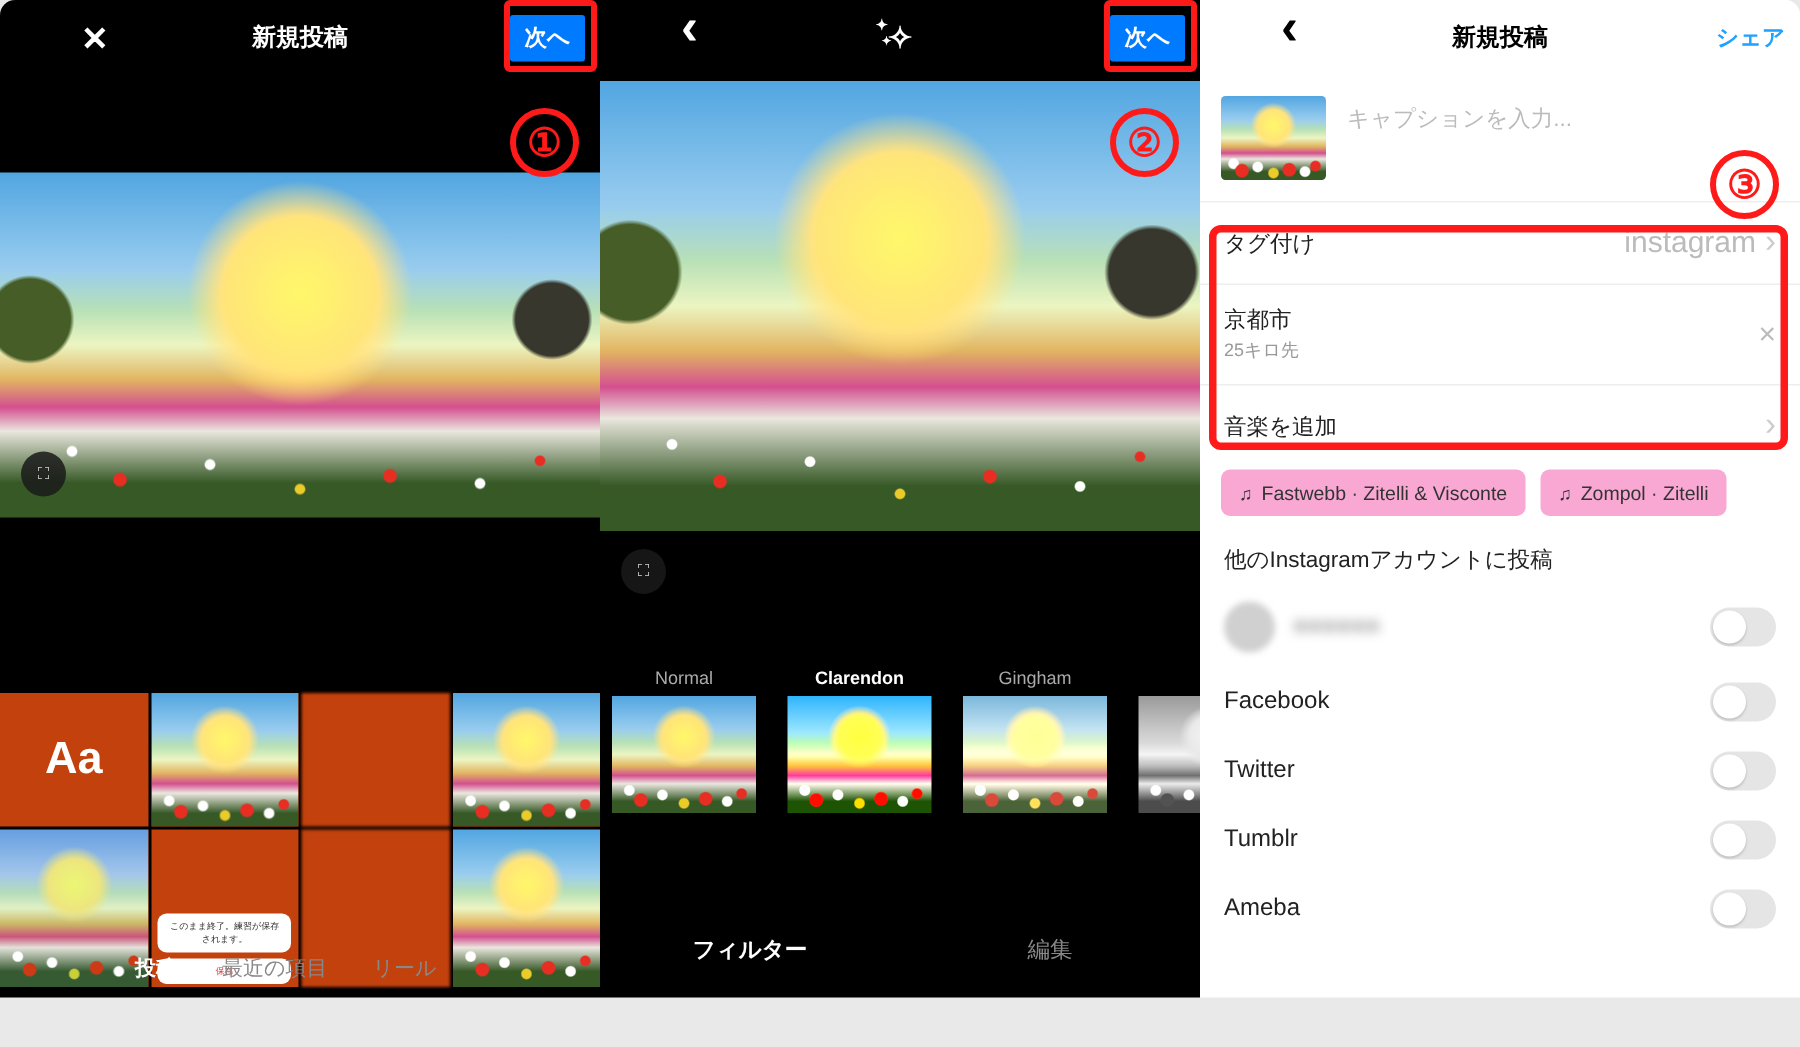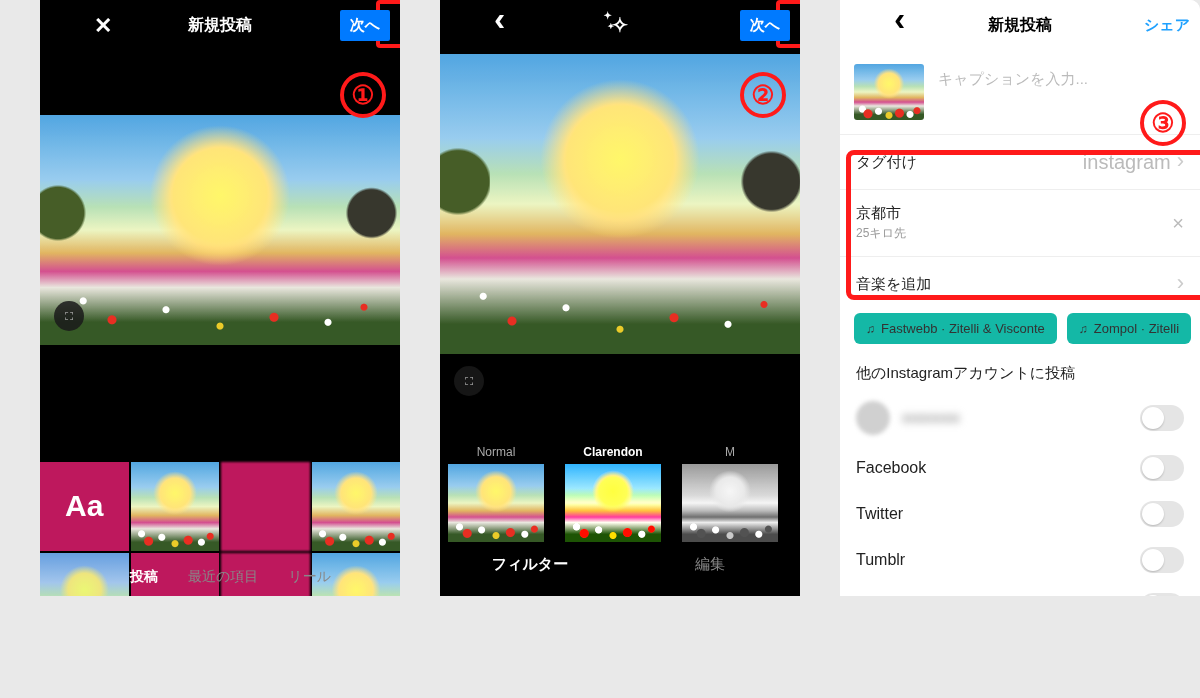--- a/index.html
+++ b/index.html
@@ -7,25 +7,24 @@
     font-family: -apple-system, "Hiragino Sans", sans-serif;
     width: 1200px;
     height: 698px;
     display: flex;
     background: #e9e9e9;
     overflow: hidden;
     border-radius: 10px;
   }
   .screen {
     width: 400px;
-    height: 596px;
+    height: 665px;
     position: relative;
     overflow: hidden;
     background: #000;
-    margin-left: 40px;
   }
   .screen.white { background: #fff; }
 
   
   .hdr {
     height: 50px;
     display: flex;
     align-items: center;
     justify-content: space-between;
     padding: 0 10px;
@@ -86,21 +85,21 @@
   .tree-l{left:-4%;} .tree-r{right:-1%; background:radial-gradient(circle,#3a3a32 0 45%, transparent 50%);}
   .expand-icon{position:absolute;left:14px;bottom:14px;width:30px;height:30px;border-radius:15px;background:rgba(30,30,30,0.85);display:flex;align-items:center;justify-content:center;color:#ccc;font-size:11px;}
   .expand-icon::before{content:"⛶";}
 
   
   .s1-row1{position:absolute;left:0;right:0;top:420px;display:flex;align-items:center;justify-content:space-between;padding:0 14px;color:#eee;font-size:15px;}
   .s1-row1 .left{display:flex;gap:16px;align-items:center;}
   .circ-btn{width:34px;height:34px;border-radius:17px;border:1.5px solid #444;display:flex;align-items:center;justify-content:center;background:#111;color:#ddd;font-size:15px;}
 
   .grid1{position:absolute;left:0;right:0;top:460px;height:200px;display:grid;grid-template-columns:repeat(4,1fr);gap:2px;padding:2px 0;}
-  .grid1 .cell{background:#be185d;overflow:hidden;position:relative;}
+  .grid1 .cell{background:#c2410c;overflow:hidden;position:relative;}
   .grid1 .cell .painting{height:100%;width:100%;}
   .aa-cell{background:#000;color:#fff;display:flex;align-items:center;justify-content:center;font-size:30px;font-weight:700;}
   .blur-cell{background:#e3e3e3;filter:blur(1px);}
   .dialog-cell{background:#e8e8e8;display:flex;flex-direction:column;align-items:center;justify-content:flex-end;font-size:6px;color:#333;}
   .dialog-cell .bar{background:#fff;border-radius:6px;padding:4px 6px;margin:2px 4px;width:90%;text-align:center;}
   .dialog-cell .red{color:#d33;}
 
   .s1-tabs{position:absolute;left:0;right:0;bottom:0;height:38px;display:flex;gap:30px;align-items:center;padding-left:90px;color:#888;font-size:14px;}
   .s1-tabs .active{color:#fff;font-weight:600;}
 
@@ -120,21 +119,21 @@
   .capbox{display:flex;padding:14px;gap:14px;align-items:flex-start;}
   .capbox .ph{color:#bbb;font-size:15px;padding-top:6px;}
   .listrow{display:flex;align-items:center;justify-content:space-between;padding:14px 16px;border-top:1px solid #eee;font-size:15px;}
   .listrow .sub{font-size:12px;color:#999;margin-top:2px;text-align:right;}
   .listrow .meta{color:#bbb;font-size:20px;display:flex;align-items:center;gap:6px;}
   .chev::after{content:"›";font-size:22px;color:#ccc;position:relative;top:-1px;}
   .xbtn::after{content:"×";font-size:20px;color:#bbb;}
   .highlight-box{position:absolute;border:5px solid #ff1a1a;border-radius:8px;pointer-events:none;}
 
   .music-row{display:flex;gap:10px;padding:10px 14px 4px;}
-  .chip{background:#14b8a6;border-radius:6px;padding:8px 12px;font-size:13px;color:#333;display:flex;align-items:center;gap:6px;white-space:nowrap;}
+  .chip{background:#f9a8d4;border-radius:6px;padding:8px 12px;font-size:13px;color:#333;display:flex;align-items:center;gap:6px;white-space:nowrap;}
   .chip::before{content:"♫";font-size:12px;}
 
   .sect-hd{padding:16px 16px 8px;font-size:15px;color:#222;}
   .sharerow{display:flex;align-items:center;justify-content:space-between;padding:10px 16px;font-size:16px;text-align:right;}
   .sharerow .av{width:34px;height:34px;border-radius:17px;background:#d0d0d0;margin-right:12px;filter:blur(2px);}
   .toggle{width:44px;height:26px;border-radius:13px;background:#e5e5e5;position:relative;}
   .toggle::after{content:"";position:absolute;left:2px;top:2px;width:22px;height:22px;border-radius:11px;background:#fff;box-shadow:0 1px 2px rgba(0,0,0,0.2);}
 
   .badge{position:absolute;width:46px;height:46px;border-radius:23px;border:4px solid #ff1a1a;color:#ff1a1a;display:flex;align-items:center;justify-content:center;font-size:26px;font-weight:900;background:rgba(255,255,255,0.0);}
 
@@ -217,20 +216,24 @@
   <div class="filters-row">
     <div class="filt">
       <div class="lbl">Normal</div>
       <div class="painting thumb"></div>
     </div>
     <div class="filt active">
       <div class="lbl">Clarendon</div>
       <div class="painting thumb" style="filter:contrast(1.3) saturate(1.4);"></div>
     </div>
     <div class="filt">
+      <div class="lbl">Gingham</div>
+      <div class="painting thumb" style="filter:sepia(0.2) brightness(1.1);"></div>
+    </div>
+    <div class="filt">
       <div class="lbl">M</div>
       <div class="painting thumb gs"></div>
     </div>
   </div>
 
   <div class="s2-tabs">
     <div class="active">フィルター</div>
     <div>編集</div>
   </div>
 

